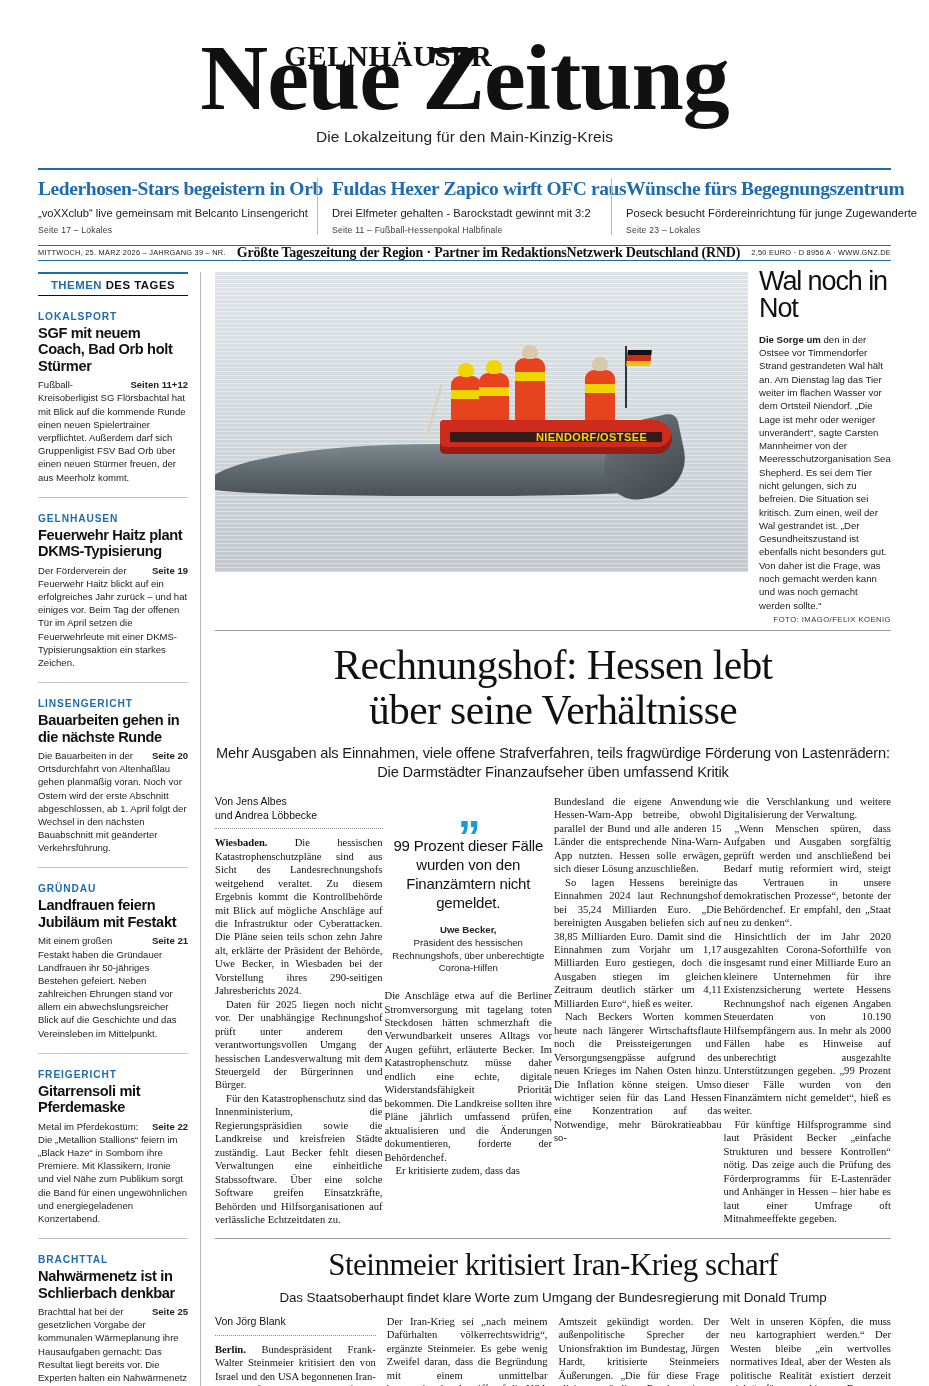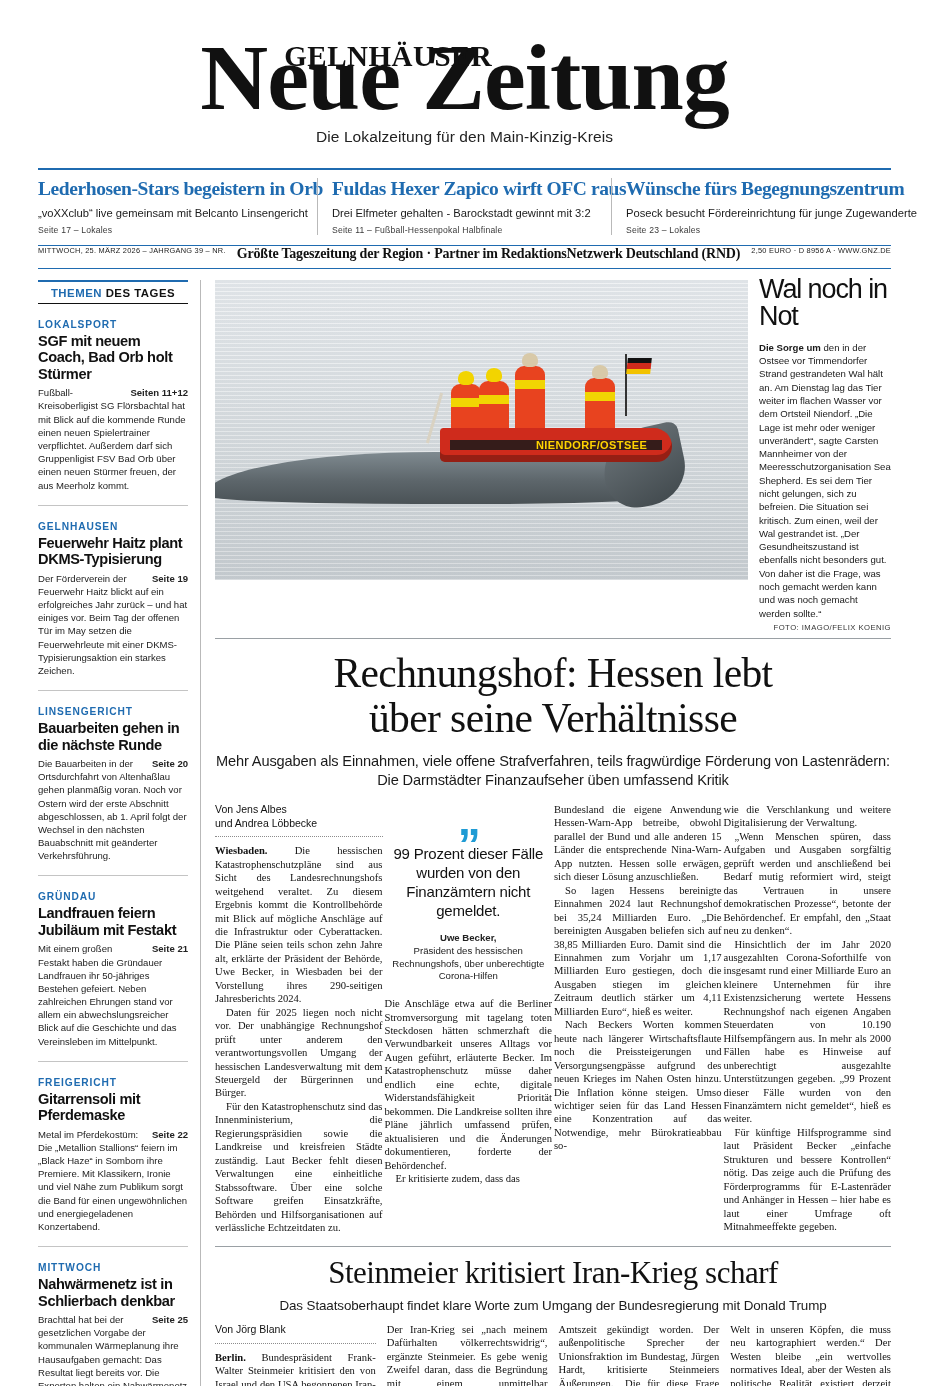--- a/index.html
+++ b/index.html
@@ -75,22 +75,23 @@
     color: #3a3a3a;
     margin-top: 5px;
     letter-spacing: 0.2px;
   }
 
   
   .dateline {
     margin-top: 10px;
     border-top: 1.6px solid #1f6bb0;
     border-bottom: 1.6px solid #1f6bb0;
-    height: 24px;
+    height: 16px;
     display: flex;
+    align-items: center;
     justify-content: space-between;
   }
   .dateline-left, .dateline-right {
     font-size: 7.4px;
     letter-spacing: 0.25px;
     color: #1a1a1a;
     white-space: nowrap;
   }
   .dateline-center {
     font-family: "Liberation Serif", serif;
@@ -279,21 +280,21 @@
       <div class="side-item">
         <div class="side-cat">LOKALSPORT</div>
         <div class="side-head">SGF mit neuem Coach, Bad Orb holt Stürmer</div>
         <div class="side-body"><span class="pg">Seiten 11+12</span><span>Fußball-Kreisoberligist SG Flörsbachtal hat mit Blick auf die kommende Runde einen neuen Spielertrainer verpflichtet. Außerdem darf sich Gruppenligist FSV Bad Orb über einen neuen Stürmer freuen, der aus Meerholz kommt.</span></div>
       </div>
       <div class="side-div"></div>
 
       <div class="side-item">
         <div class="side-cat">GELNHAUSEN</div>
         <div class="side-head">Feuerwehr Haitz plant DKMS-Typisierung</div>
-        <div class="side-body"><span class="pg">Seite 19</span><span>Der Förderverein der Feuerwehr Haitz blickt auf ein erfolgreiches Jahr zurück – und hat einiges vor. Beim Tag der offenen Tür im May setzen die Feuerwehrleute mit einer DKMS-Typisierungsaktion ein starkes Zeichen.</span></div>
+        <div class="side-body"><span class="pg">Seite 19</span><span>Der Förderverein der Feuerwehr Haitz blickt auf ein erfolgreiches Jahr zurück – und hat einiges vor. Beim Tag der offenen Tür im April setzen die Feuerwehrleute mit einer DKMS-Typisierungsaktion ein starkes Zeichen.</span></div>
       </div>
       <div class="side-div"></div>
 
       <div class="side-item">
         <div class="side-cat">LINSENGERICHT</div>
         <div class="side-head">Bauarbeiten gehen in die nächste Runde</div>
         <div class="side-body"><span class="pg">Seite 20</span><span>Die Bauarbeiten in der Ortsdurchfahrt von Altenhaßlau gehen planmäßig voran. Noch vor Ostern wird der erste Abschnitt abgeschlossen, ab 1. April folgt der Wechsel in den nächsten Bauabschnitt mit geänderter Verkehrsführung.</span></div>
       </div>
       <div class="side-div"></div>
 
@@ -305,21 +306,21 @@
       <div class="side-div"></div>
 
       <div class="side-item">
         <div class="side-cat">FREIGERICHT</div>
         <div class="side-head">Gitarrensoli mit Pferdemaske</div>
         <div class="side-body"><span class="pg">Seite 22</span><span>Metal im Pferdekostüm: Die „Metallion Stallions“ feiern im „Black Haze“ in Somborn ihre Premiere. Mit Klassikern, Ironie und viel Nähe zum Publikum sorgt die Band für einen ungewöhnlichen und energiegeladenen Konzertabend.</span></div>
       </div>
       <div class="side-div"></div>
 
       <div class="side-item">
-        <div class="side-cat">MITTWOCH</div>
+        <div class="side-cat">BRACHTTAL</div>
         <div class="side-head">Nahwärmenetz ist in Schlierbach denkbar</div>
         <div class="side-body"><span class="pg">Seite 25</span><span>Brachttal hat bei der gesetzlichen Vorgabe der kommunalen Wärmeplanung ihre Hausaufgaben gemacht: Das Resultat liegt bereits vor. Die Experten halten ein Nahwärmenetz in Schlierbach, ausgehend von der Firma EZE, für denkbar.</span></div>
       </div>
 
     </div>
 
     <div class="mainarea">
 
       <div class="photo-row">
         <div class="photo">

